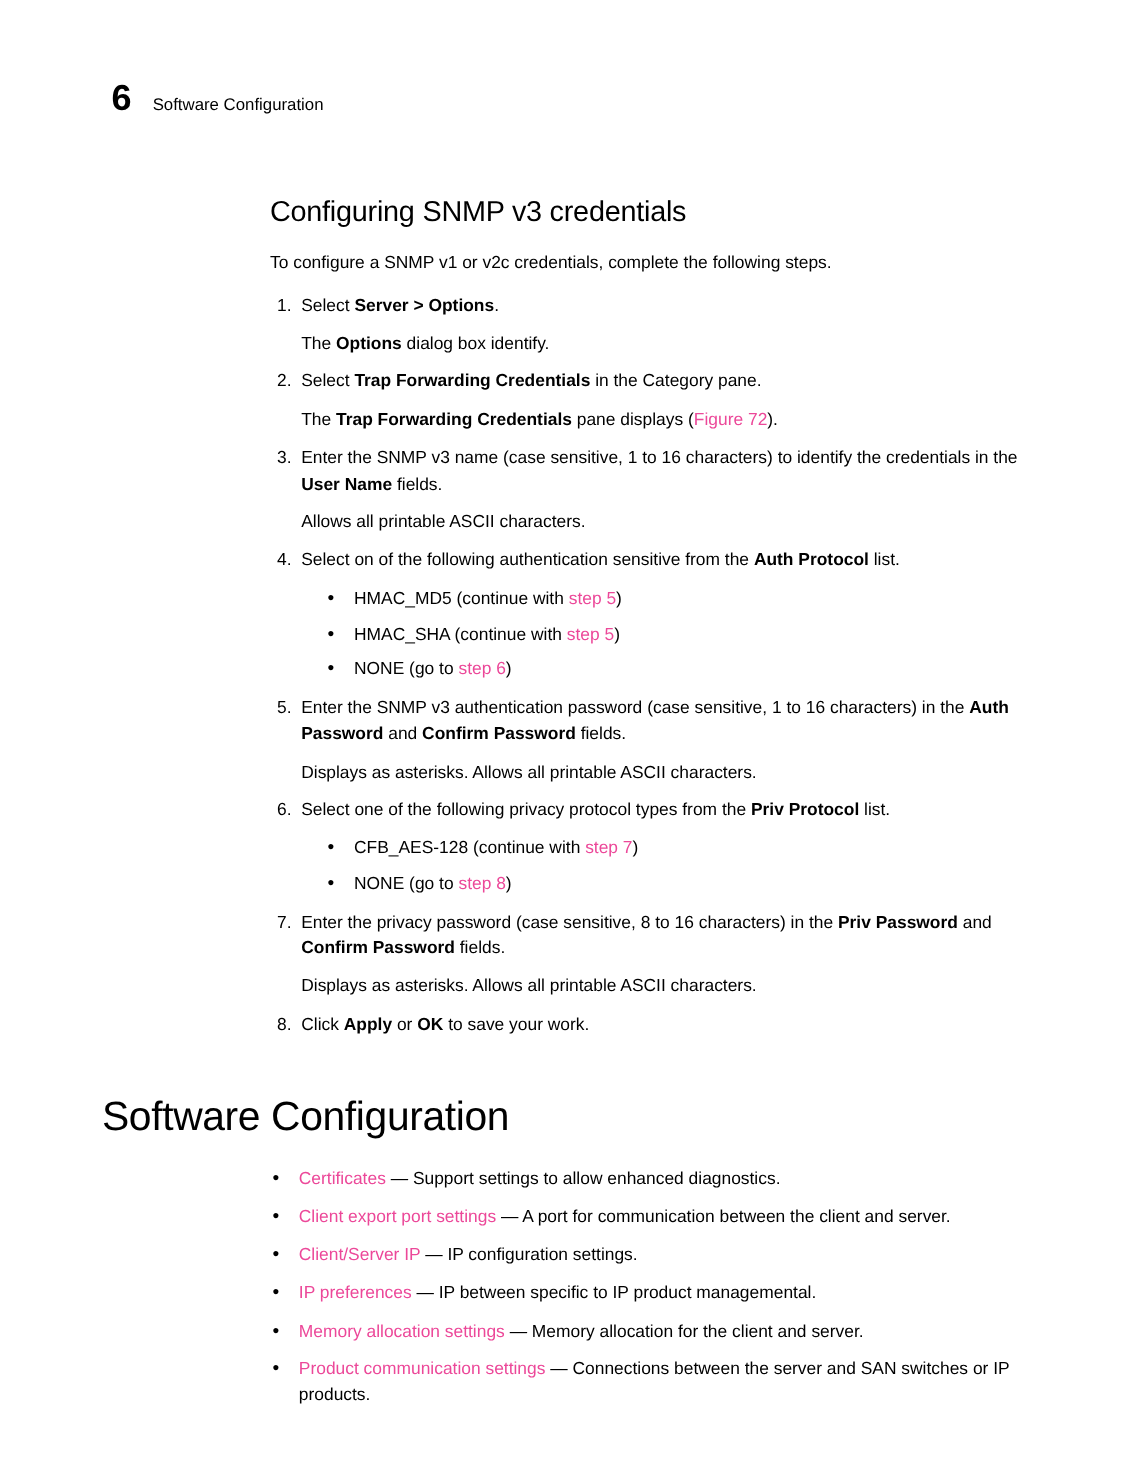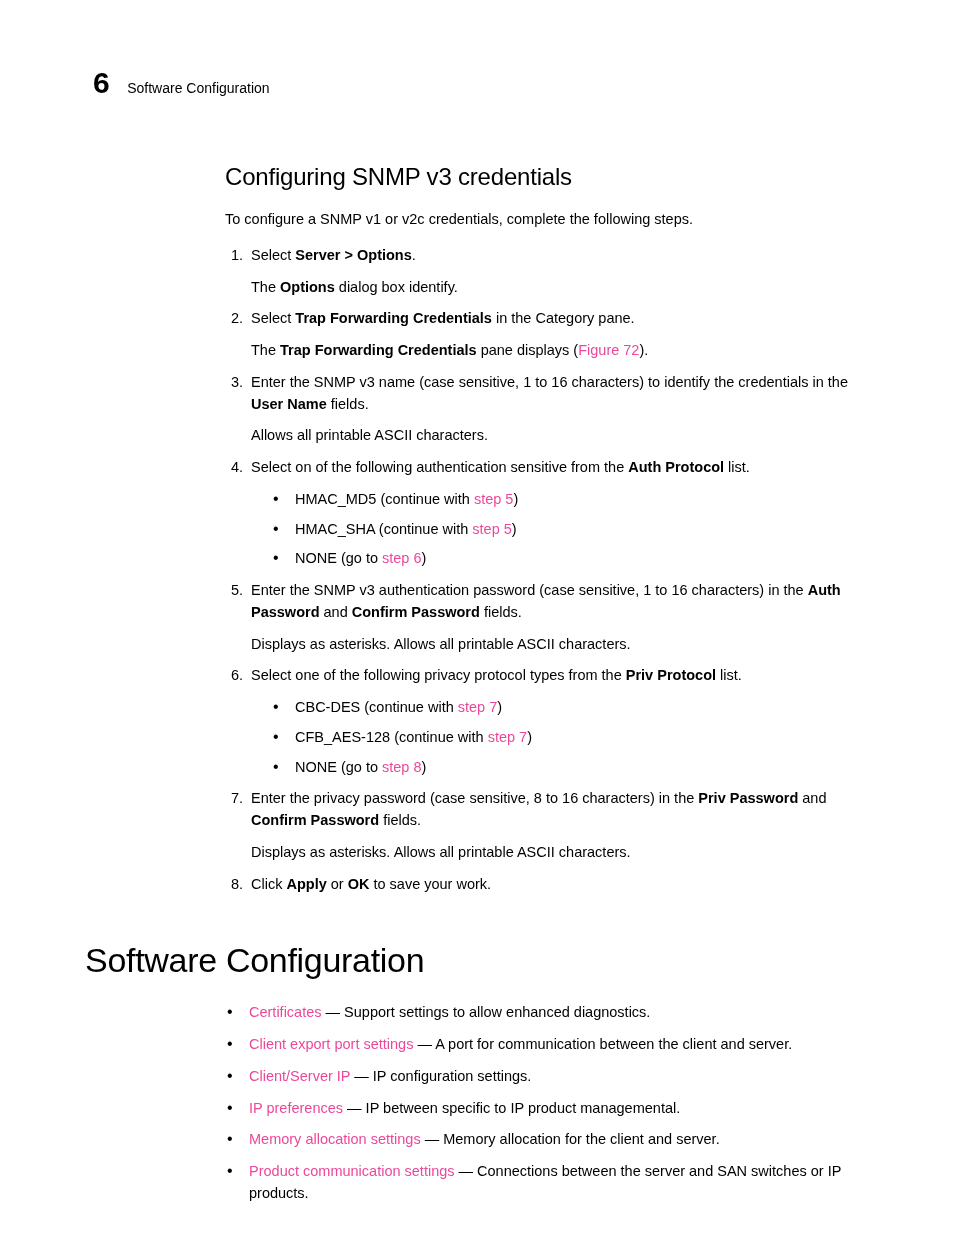--- a/index.html
+++ b/index.html
@@ -164,21 +164,20 @@
           <span>Enter the SNMP v3 authentication password (case sensitive, 1 to 16 characters) in the </span><span class="b">Auth Password</span><span> and </span><span class="b">Confirm Password</span><span> fields.</span>
         </p>
         <p class="follow">Displays as asterisks. Allows all printable ASCII characters.</p>
       </li>
 
       <li>
         <p>
           <span>Select one of the following privacy protocol types from the </span><span class="b">Priv Protocol</span><span> list.</span>
         </p>
         <ul class="sub">
-          <li><span>CBC-DES (continue with </span><a class="link">step 7</a><span>)</span></li>
           <li><span>CFB_AES-128 (continue with </span><a class="link">step 7</a><span>)</span></li>
           <li><span>NONE (go to </span><a class="link">step 8</a><span>)</span></li>
         </ul>
       </li>
 
       <li>
         <p>
           <span>Enter the privacy password (case sensitive, 8 to 16 characters) in the </span><span class="b">Priv Password</span><span> and </span><span class="b">Confirm Password</span><span> fields.</span>
         </p>
         <p class="follow">Displays as asterisks. Allows all printable ASCII characters.</p>

